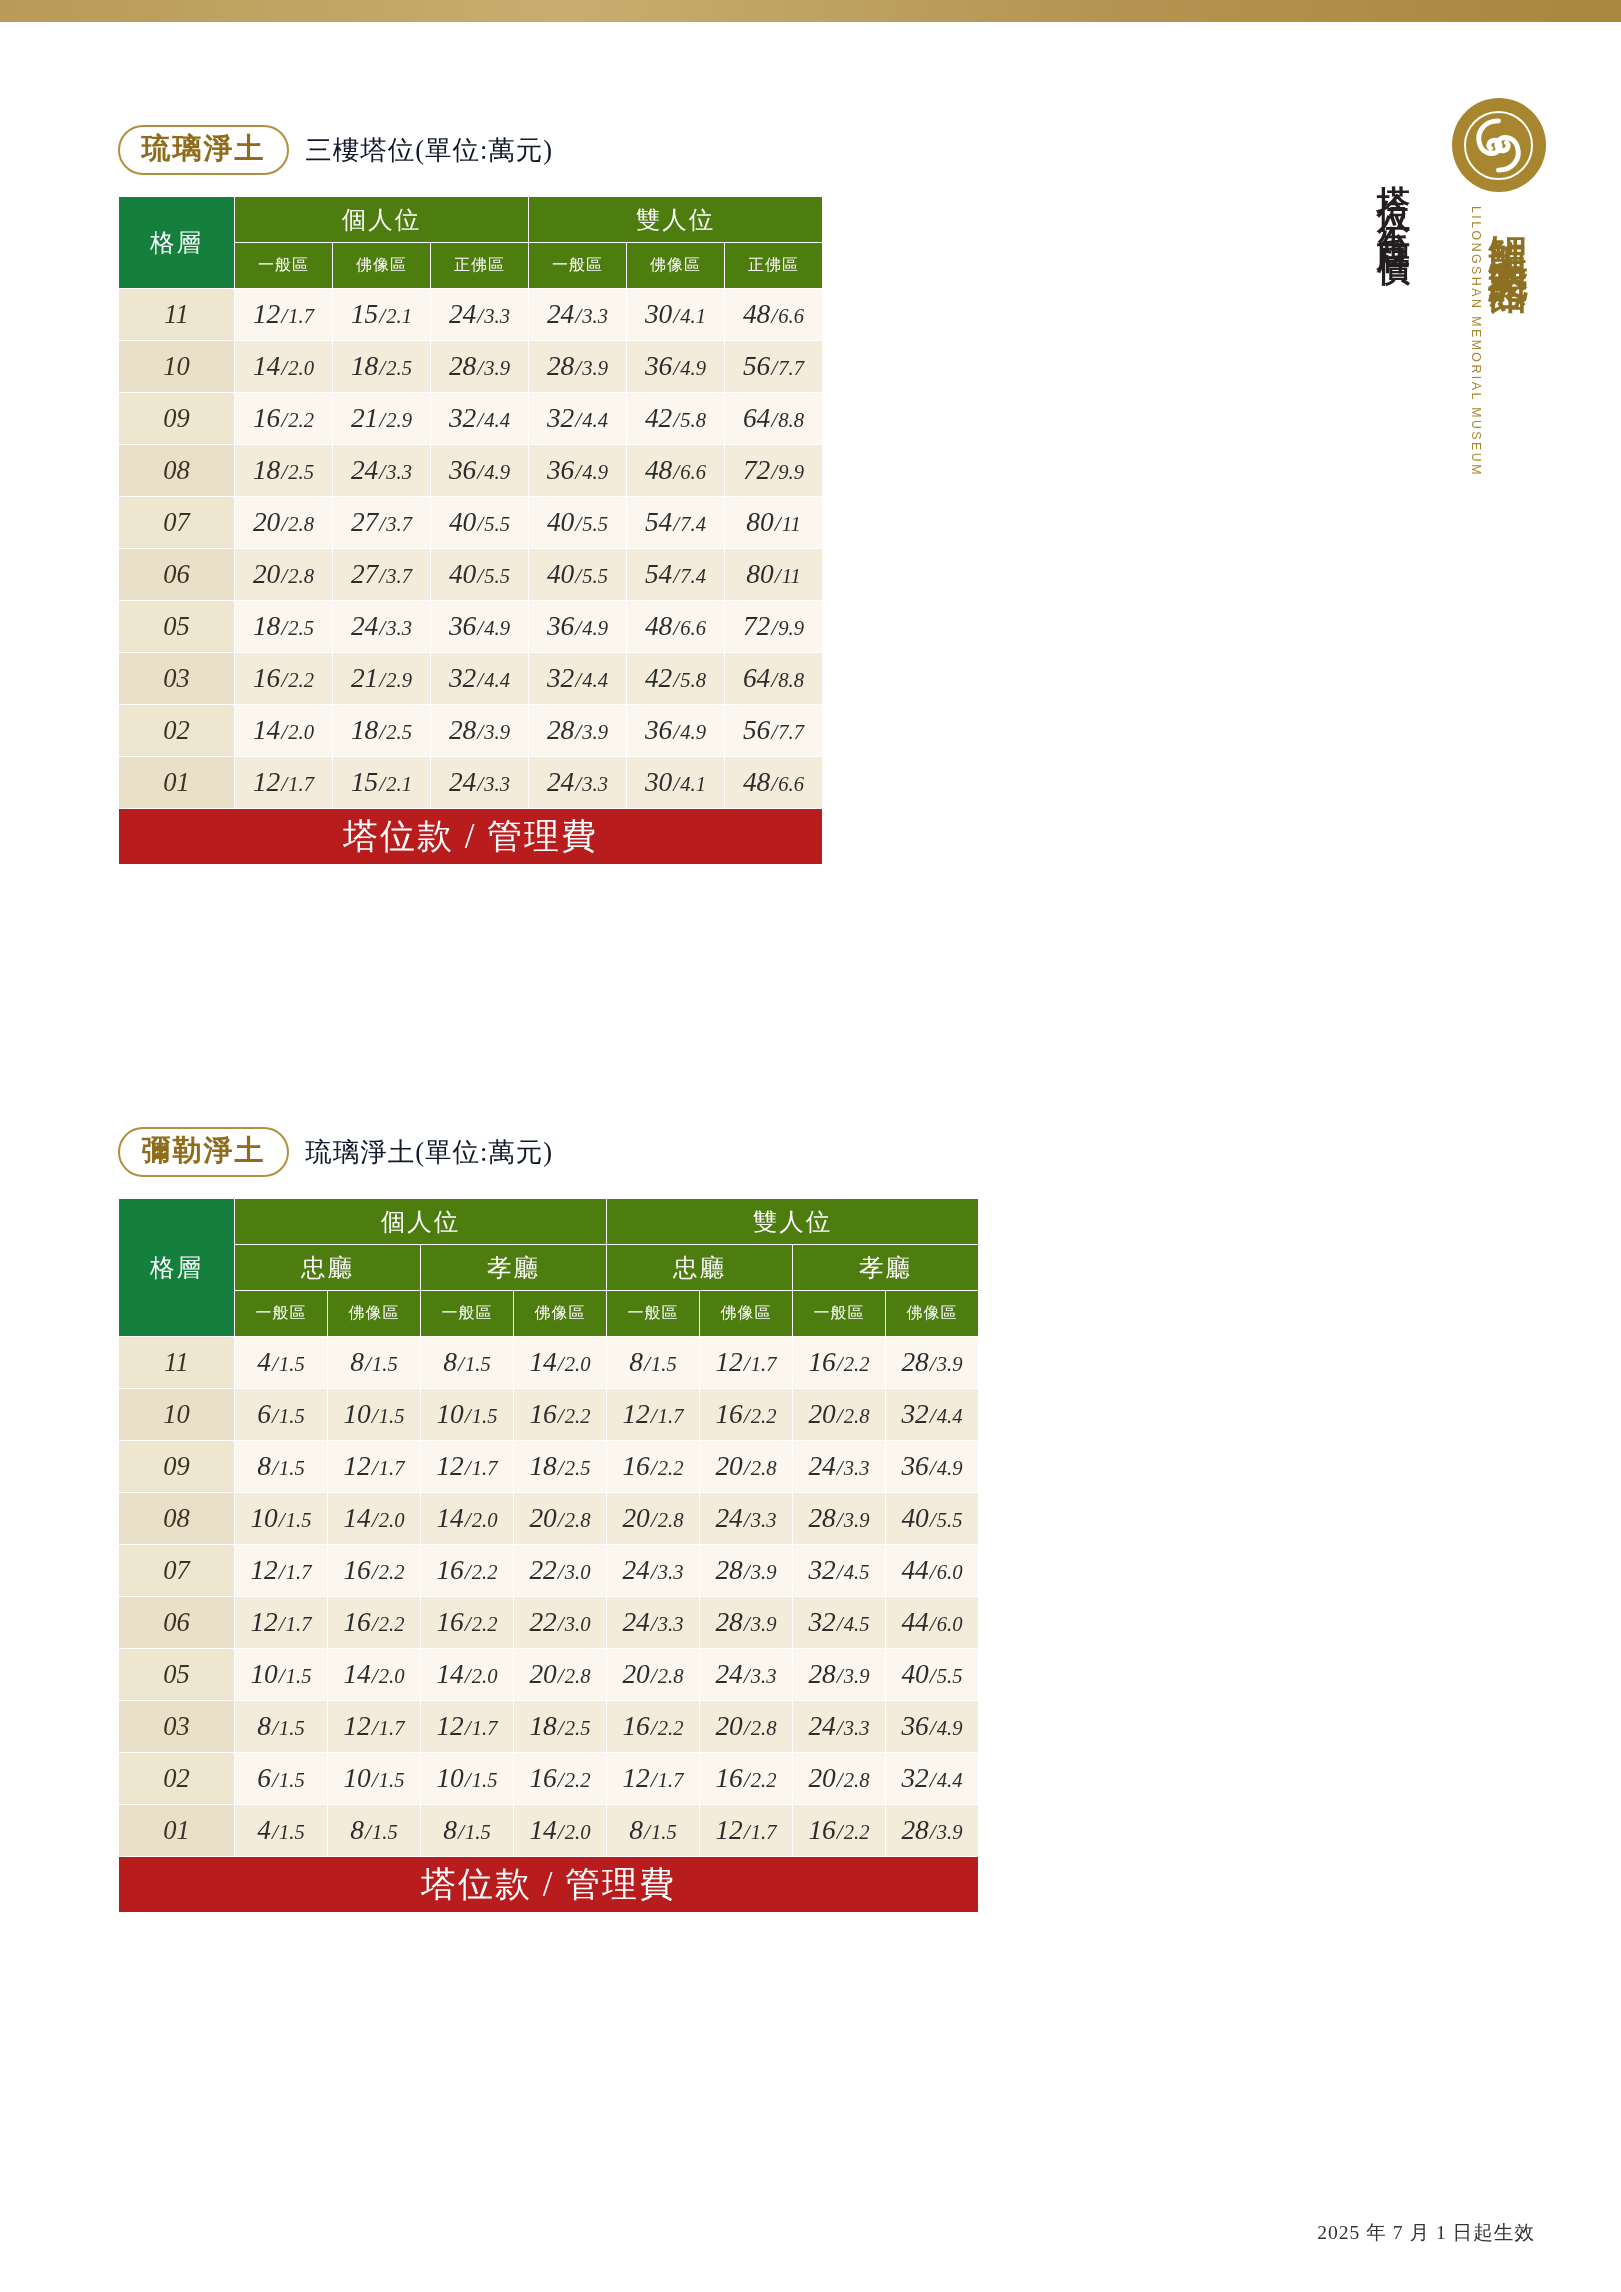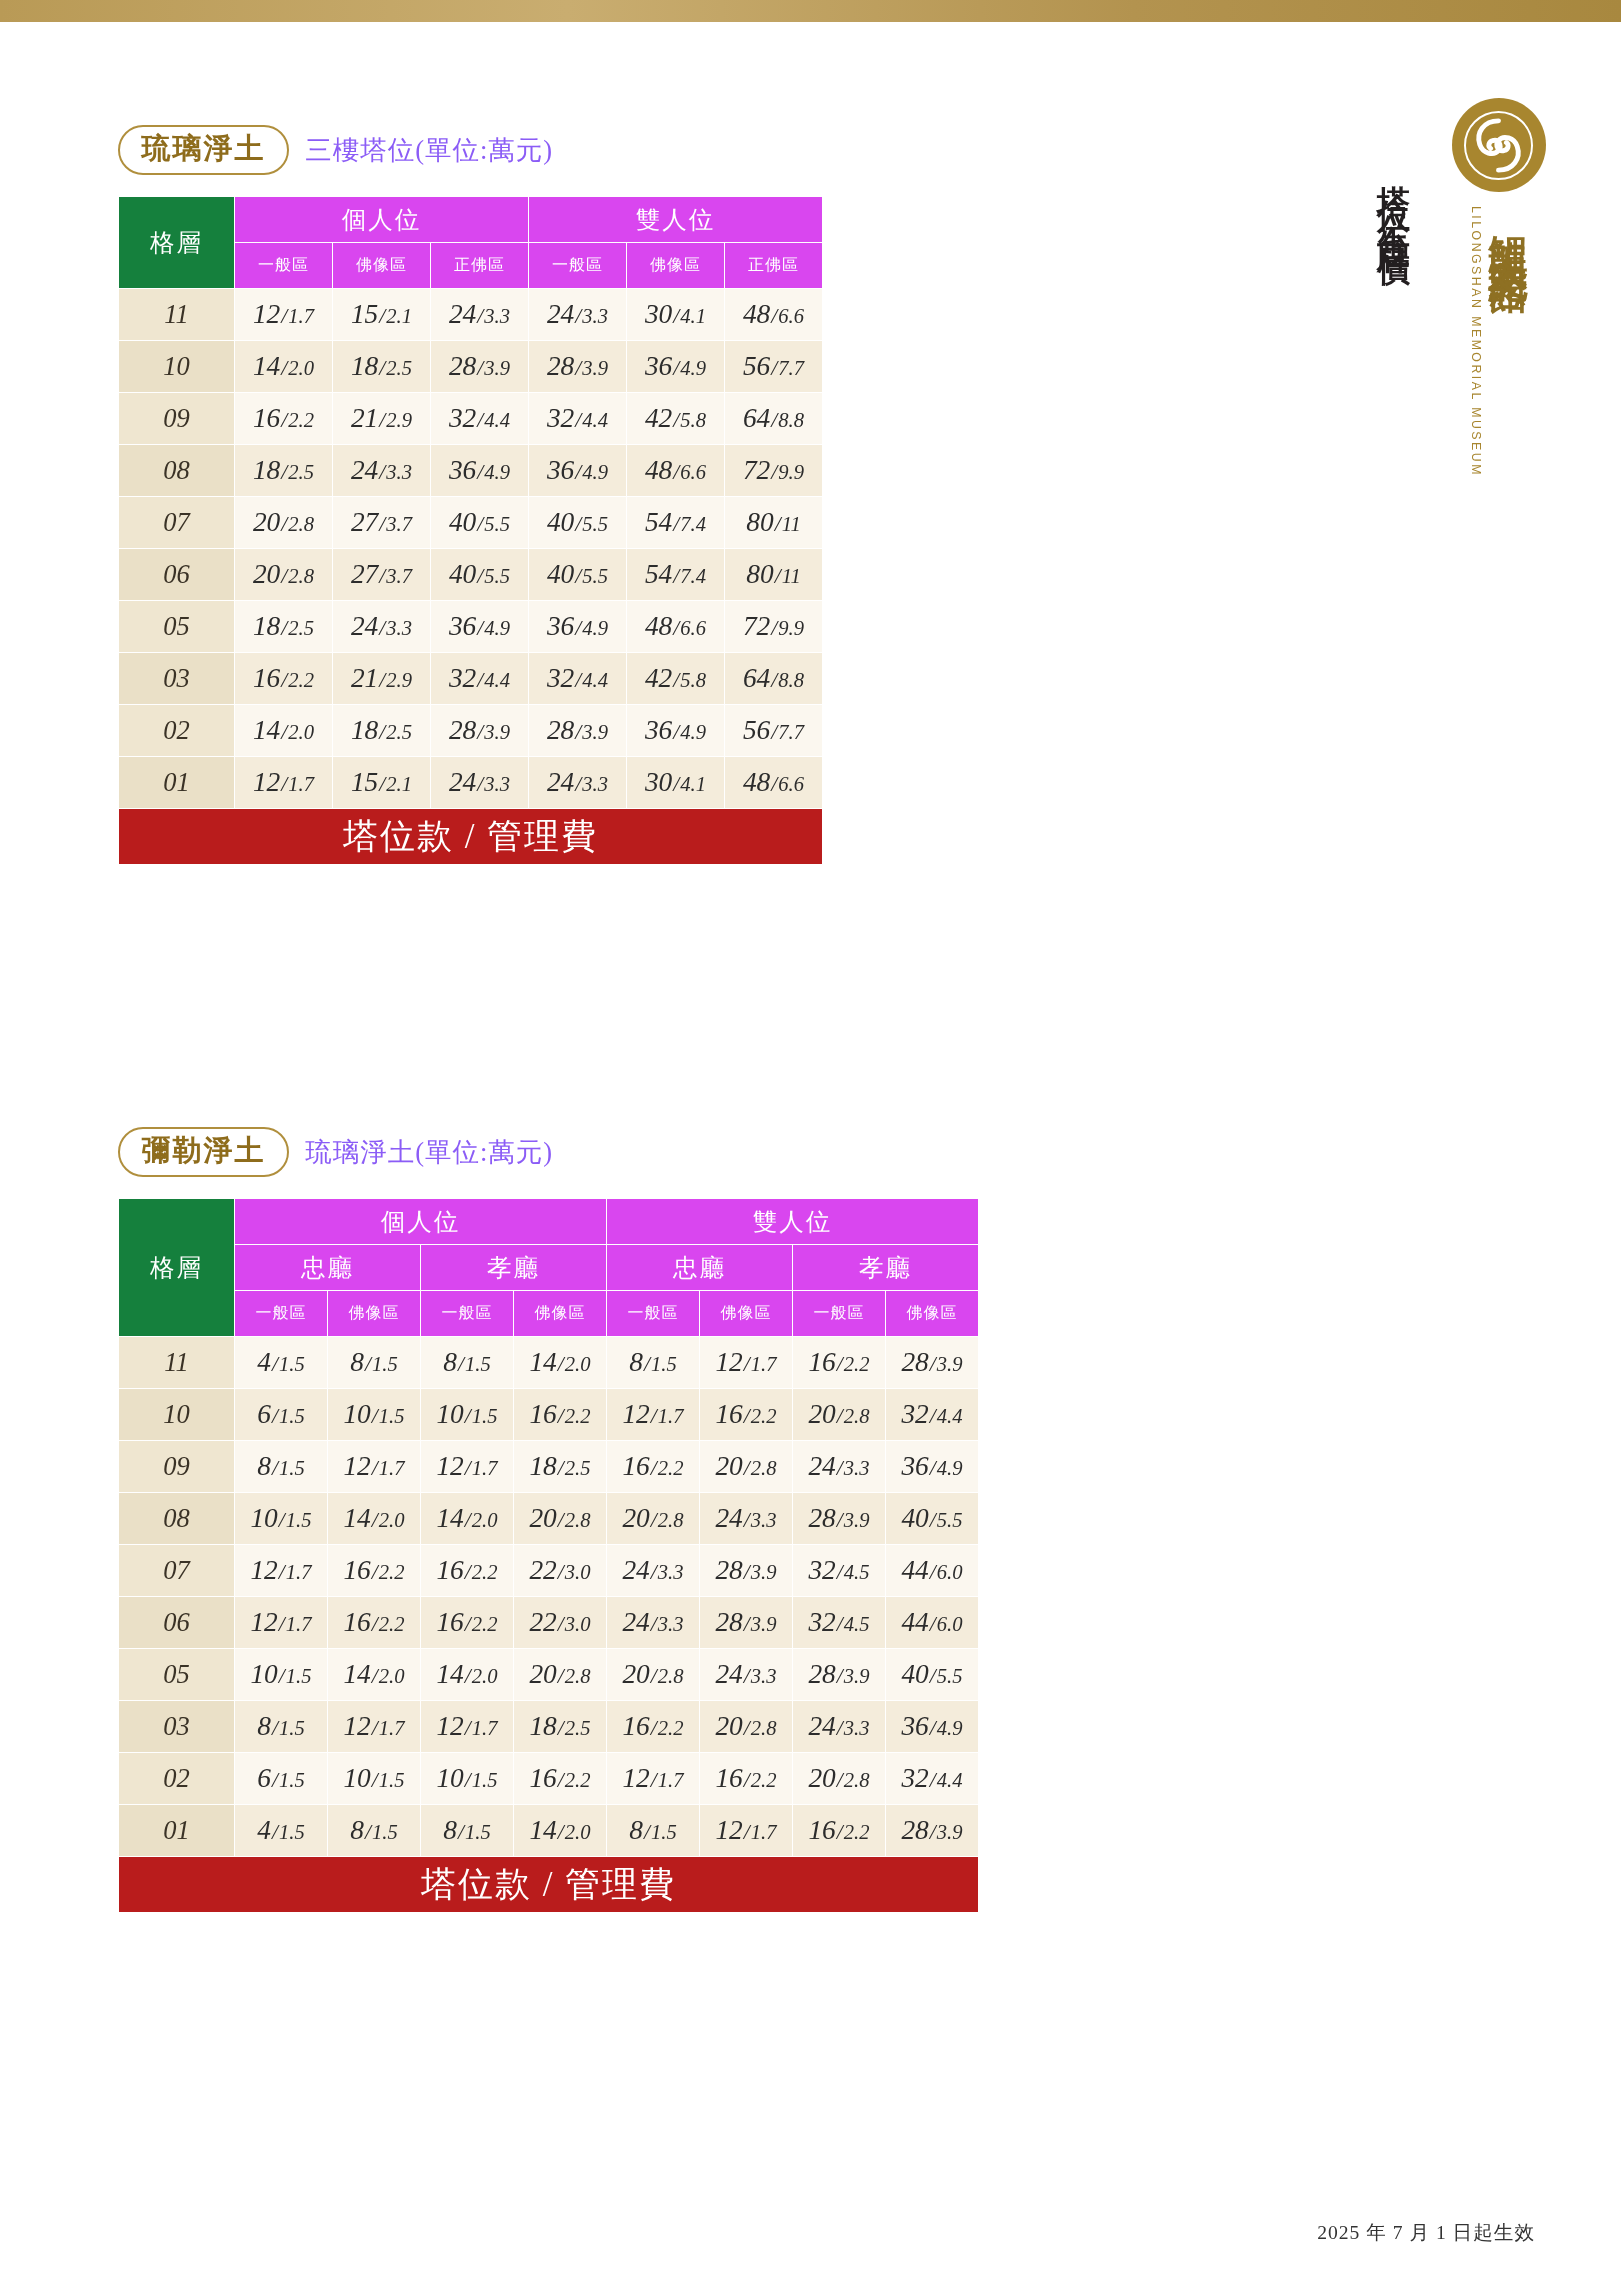--- a/index.html
+++ b/index.html
@@ -83,37 +83,37 @@
     padding: 5.9px 21.6px 7.8px 21.6px;
     font-size: 29px;
     font-weight: 700;
     color: #8e6c1c;
     letter-spacing: 2px;
     line-height: 1.1;
     white-space: nowrap;
   }
   .sec-sub {
     font-size: 26.5px;
-    color: #8b5cf6;
+    color: #0f172a;
     letter-spacing: 1px;
     white-space: nowrap;
   }
 
   
   table.price {
     border-collapse: collapse;
     table-layout: fixed;
   }
   table.price th, table.price td {
     border: 1px solid #ffffff;
     text-align: center;
     padding: 0;
   }
   .hdr {
-    background: #d946ef;
+    background: #4d7c0f;
     color: #ffffff;
     font-size: 24.5px;
     font-weight: 400;
     font-family: "Liberation Serif", serif;
     letter-spacing: 2px;
     height: 45px;
   }
   .hdr.small { font-size: 16px; letter-spacing: 1px; }
   .hdr.rowlabel { background: #15803d; }
   td.floor {

